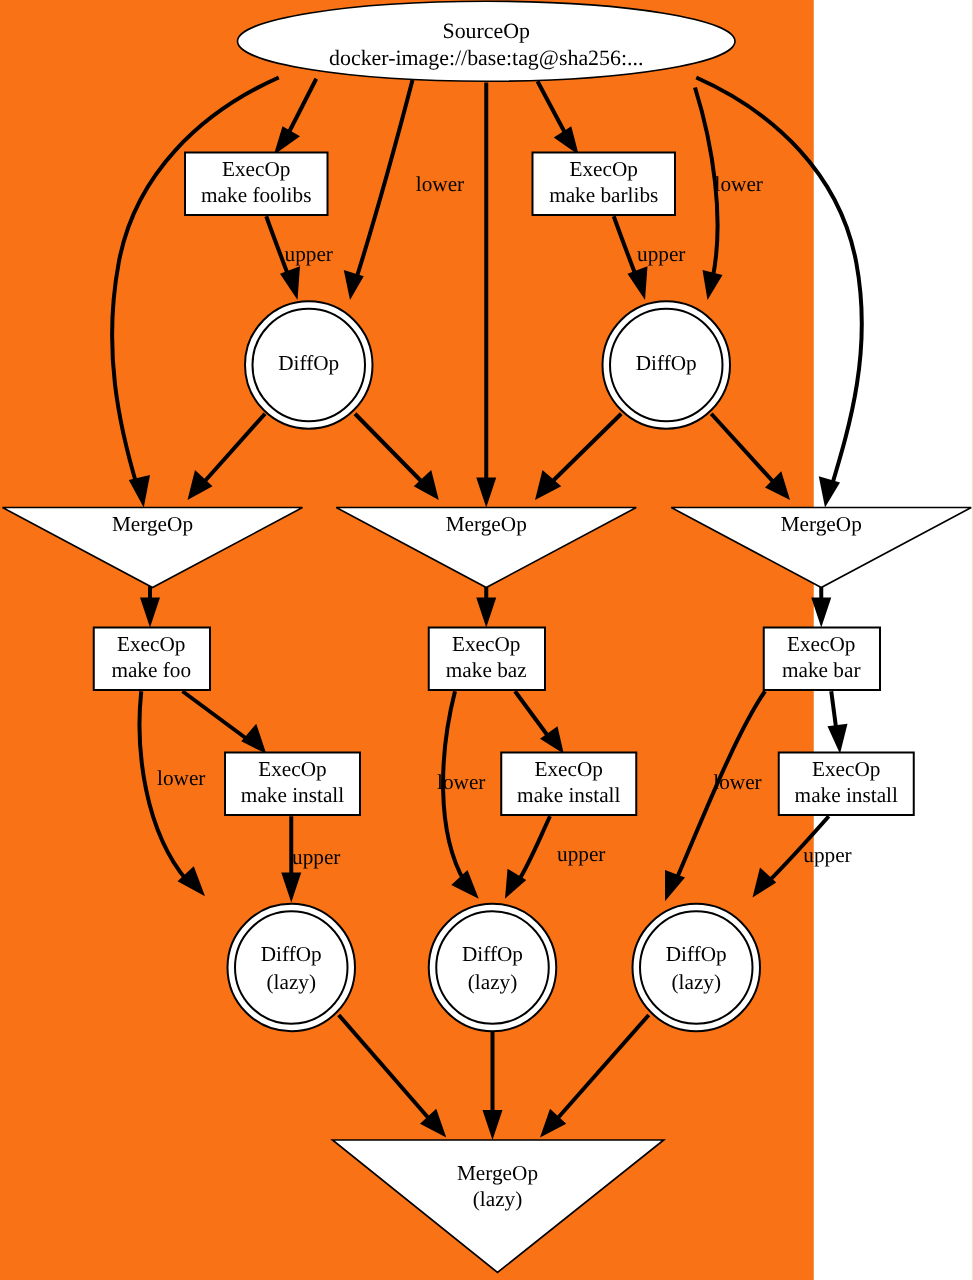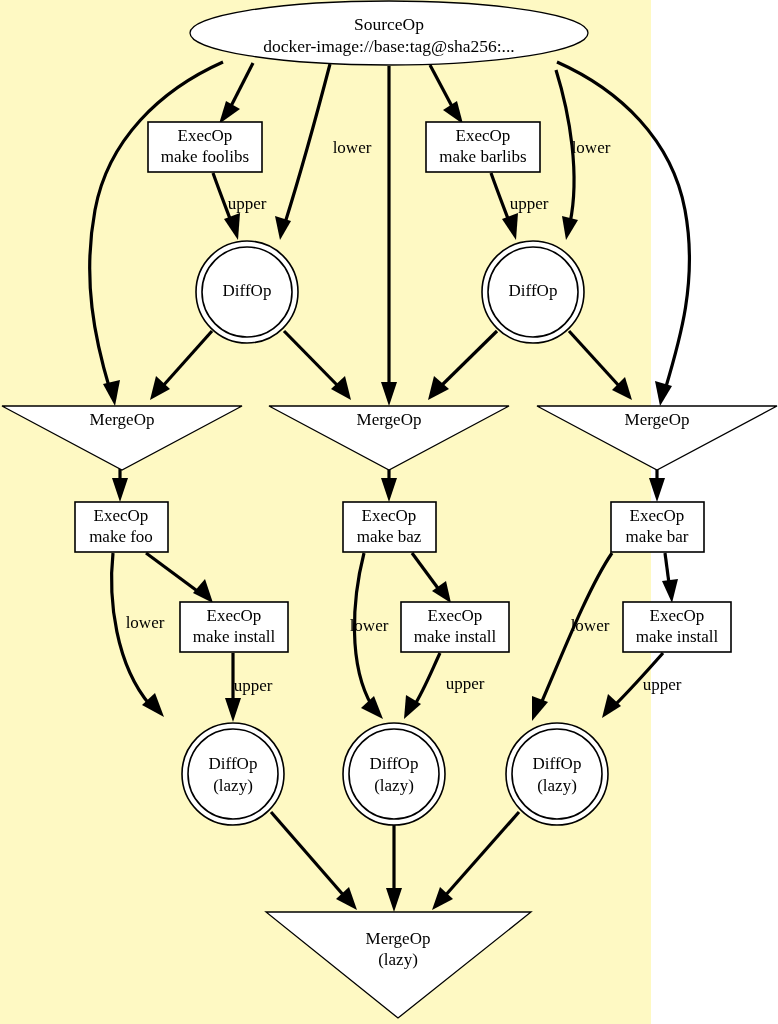--- a/index.html
+++ b/index.html
@@ -4,21 +4,21 @@
 <style>
   html, body {
     margin: 0;
     padding: 0;
     background: #ffffff;
   }
   #graph-root {
     position: relative;
     width: 651px;
     height: 1024px;
-    background: #fef9c3;
+    background: #f97316;
     font-family: "Liberation Serif", "DejaVu Serif", serif;
   }
   svg { display: block; }
   .node-shape {
     fill: #ffffff;
     stroke: #000000;
     stroke-width: 1.6;
   }
   .node-shape-thin {
     fill: #ffffff;

